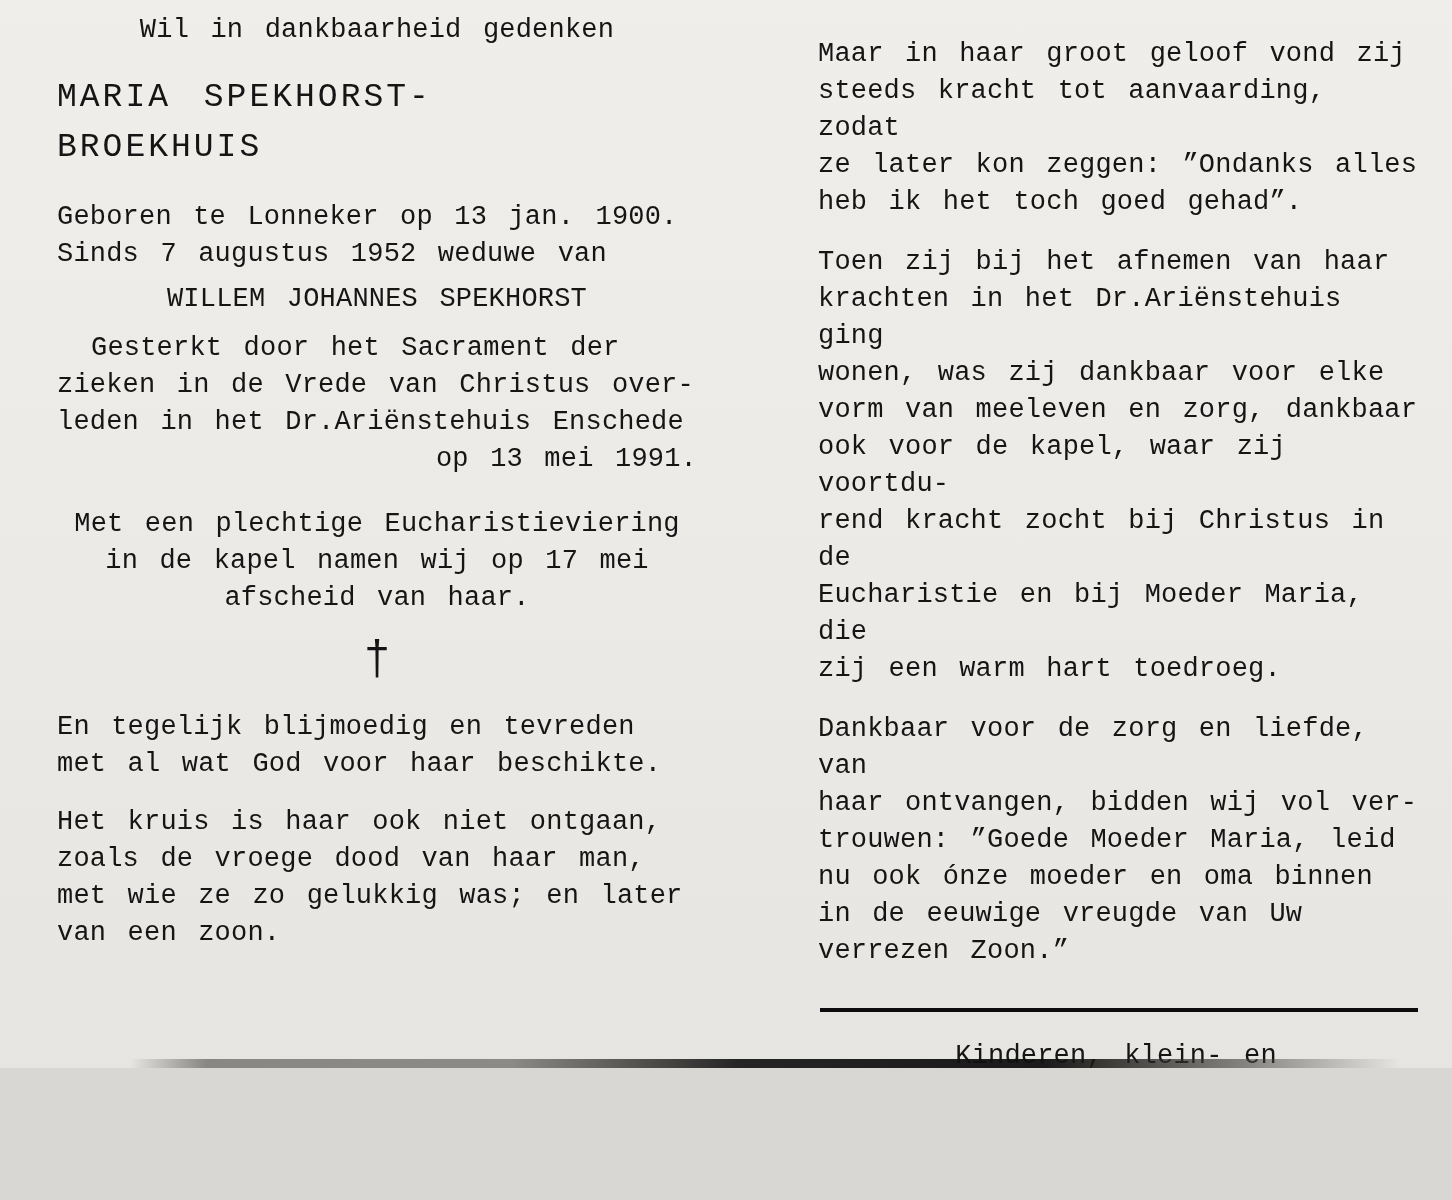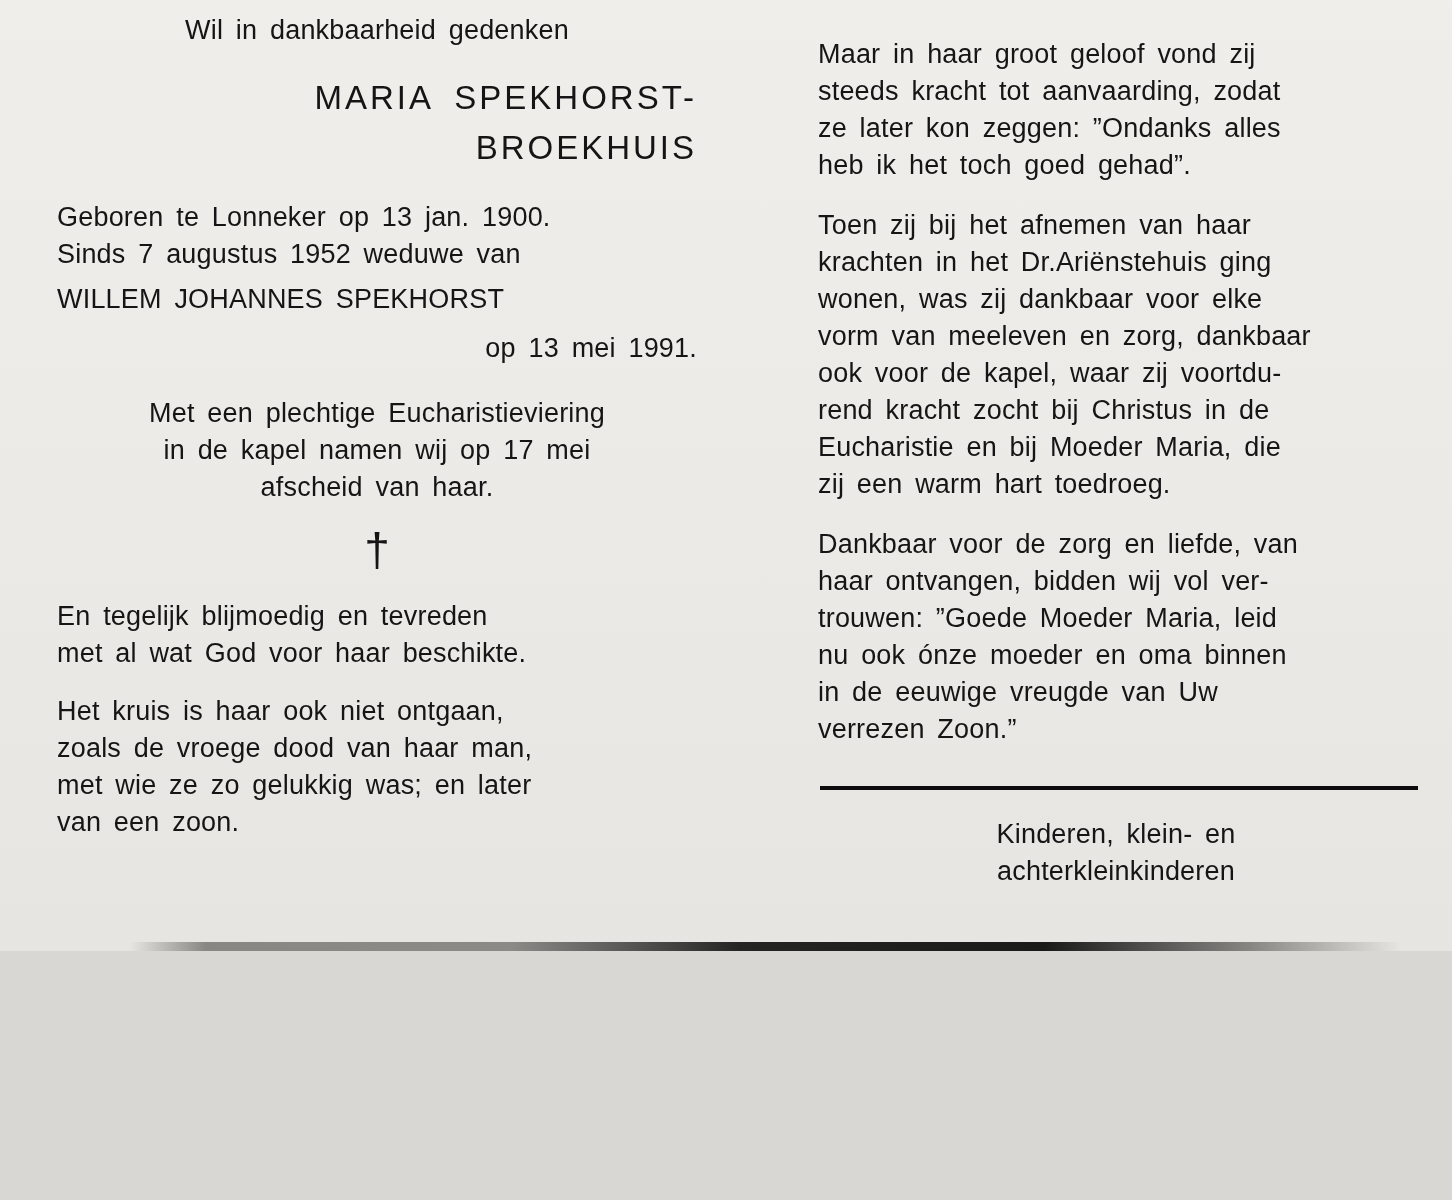--- a/index.html
+++ b/index.html
@@ -1,47 +1,47 @@
 <!DOCTYPE html>
 <html><head>
 <meta charset="utf-8">
 <style>
   html, body { margin: 0; padding: 0; background: #d8d7d4; }
   .card {
     position: relative;
     width: 1452px;
-    height: 951px;
+    height: 1068px;
     background: linear-gradient(180deg, #efeeeb 0%, #ebeae7 55%, #e6e5e2 100%);
     color: #151515;
-    font-family: Liberation Sans, sans-serif;
+    font-family: Liberation Mono, monospace;
     overflow: hidden;
   }
   .col { position: absolute; top: 0; }
   .col-left  { left: 57px;  width: 640px; padding-top: 12px; }
   .col-right { left: 818px; width: 610px; padding-top: 36px; }
 
   .txt {
     white-space: pre-line;
     font-size: 27px;
     line-height: 37px;
     letter-spacing: 0.2px;
     word-spacing: 5px;
   }
 
   .intro { text-align: center; margin-bottom: 24px; }
   .deceased-name {
-    text-align: right;
+    text-align: left;
     font-size: 33px;
     line-height: 50px;
     letter-spacing: 3px;
     word-spacing: 10px;
     margin-bottom: 26px;
   }
   .origin { margin-bottom: 8px; }
-  .husband { text-align: left; margin-bottom: 12px; }
+  .husband { text-align: center; margin-bottom: 12px; }
   .sacrament { text-indent: 34px; }
   .death-date { text-align: right; }
   .funeral { text-align: center; margin-top: 28px; }
   .cross {
     text-align: center;
     font-size: 46px;
     line-height: 52px;
     margin: 18px 0 22px 0;
   }
   .para { margin-bottom: 21px; }
@@ -85,20 +85,23 @@
     <div class="txt intro">Wil in dankbaarheid gedenken</div>
 
     <div class="txt deceased-name">MARIA SPEKHORST-
 BROEKHUIS</div>
 
     <div class="txt origin">Geboren te Lonneker op 13 jan. 1900.
 Sinds 7 augustus 1952 weduwe van</div>
 
     <div class="txt husband">WILLEM JOHANNES SPEKHORST</div>
 
+    <div class="txt sacrament">Gesterkt door het Sacrament der
+zieken in de Vrede van Christus over-
+leden in het Dr.Ariënstehuis Enschede</div>
 
     <div class="txt death-date">op 13 mei 1991.</div>
 
     <div class="txt funeral">Met een plechtige Eucharistieviering
 in de kapel namen wij op 17 mei
 afscheid van haar.</div>
 
     <div class="cross">†</div>
 
 

